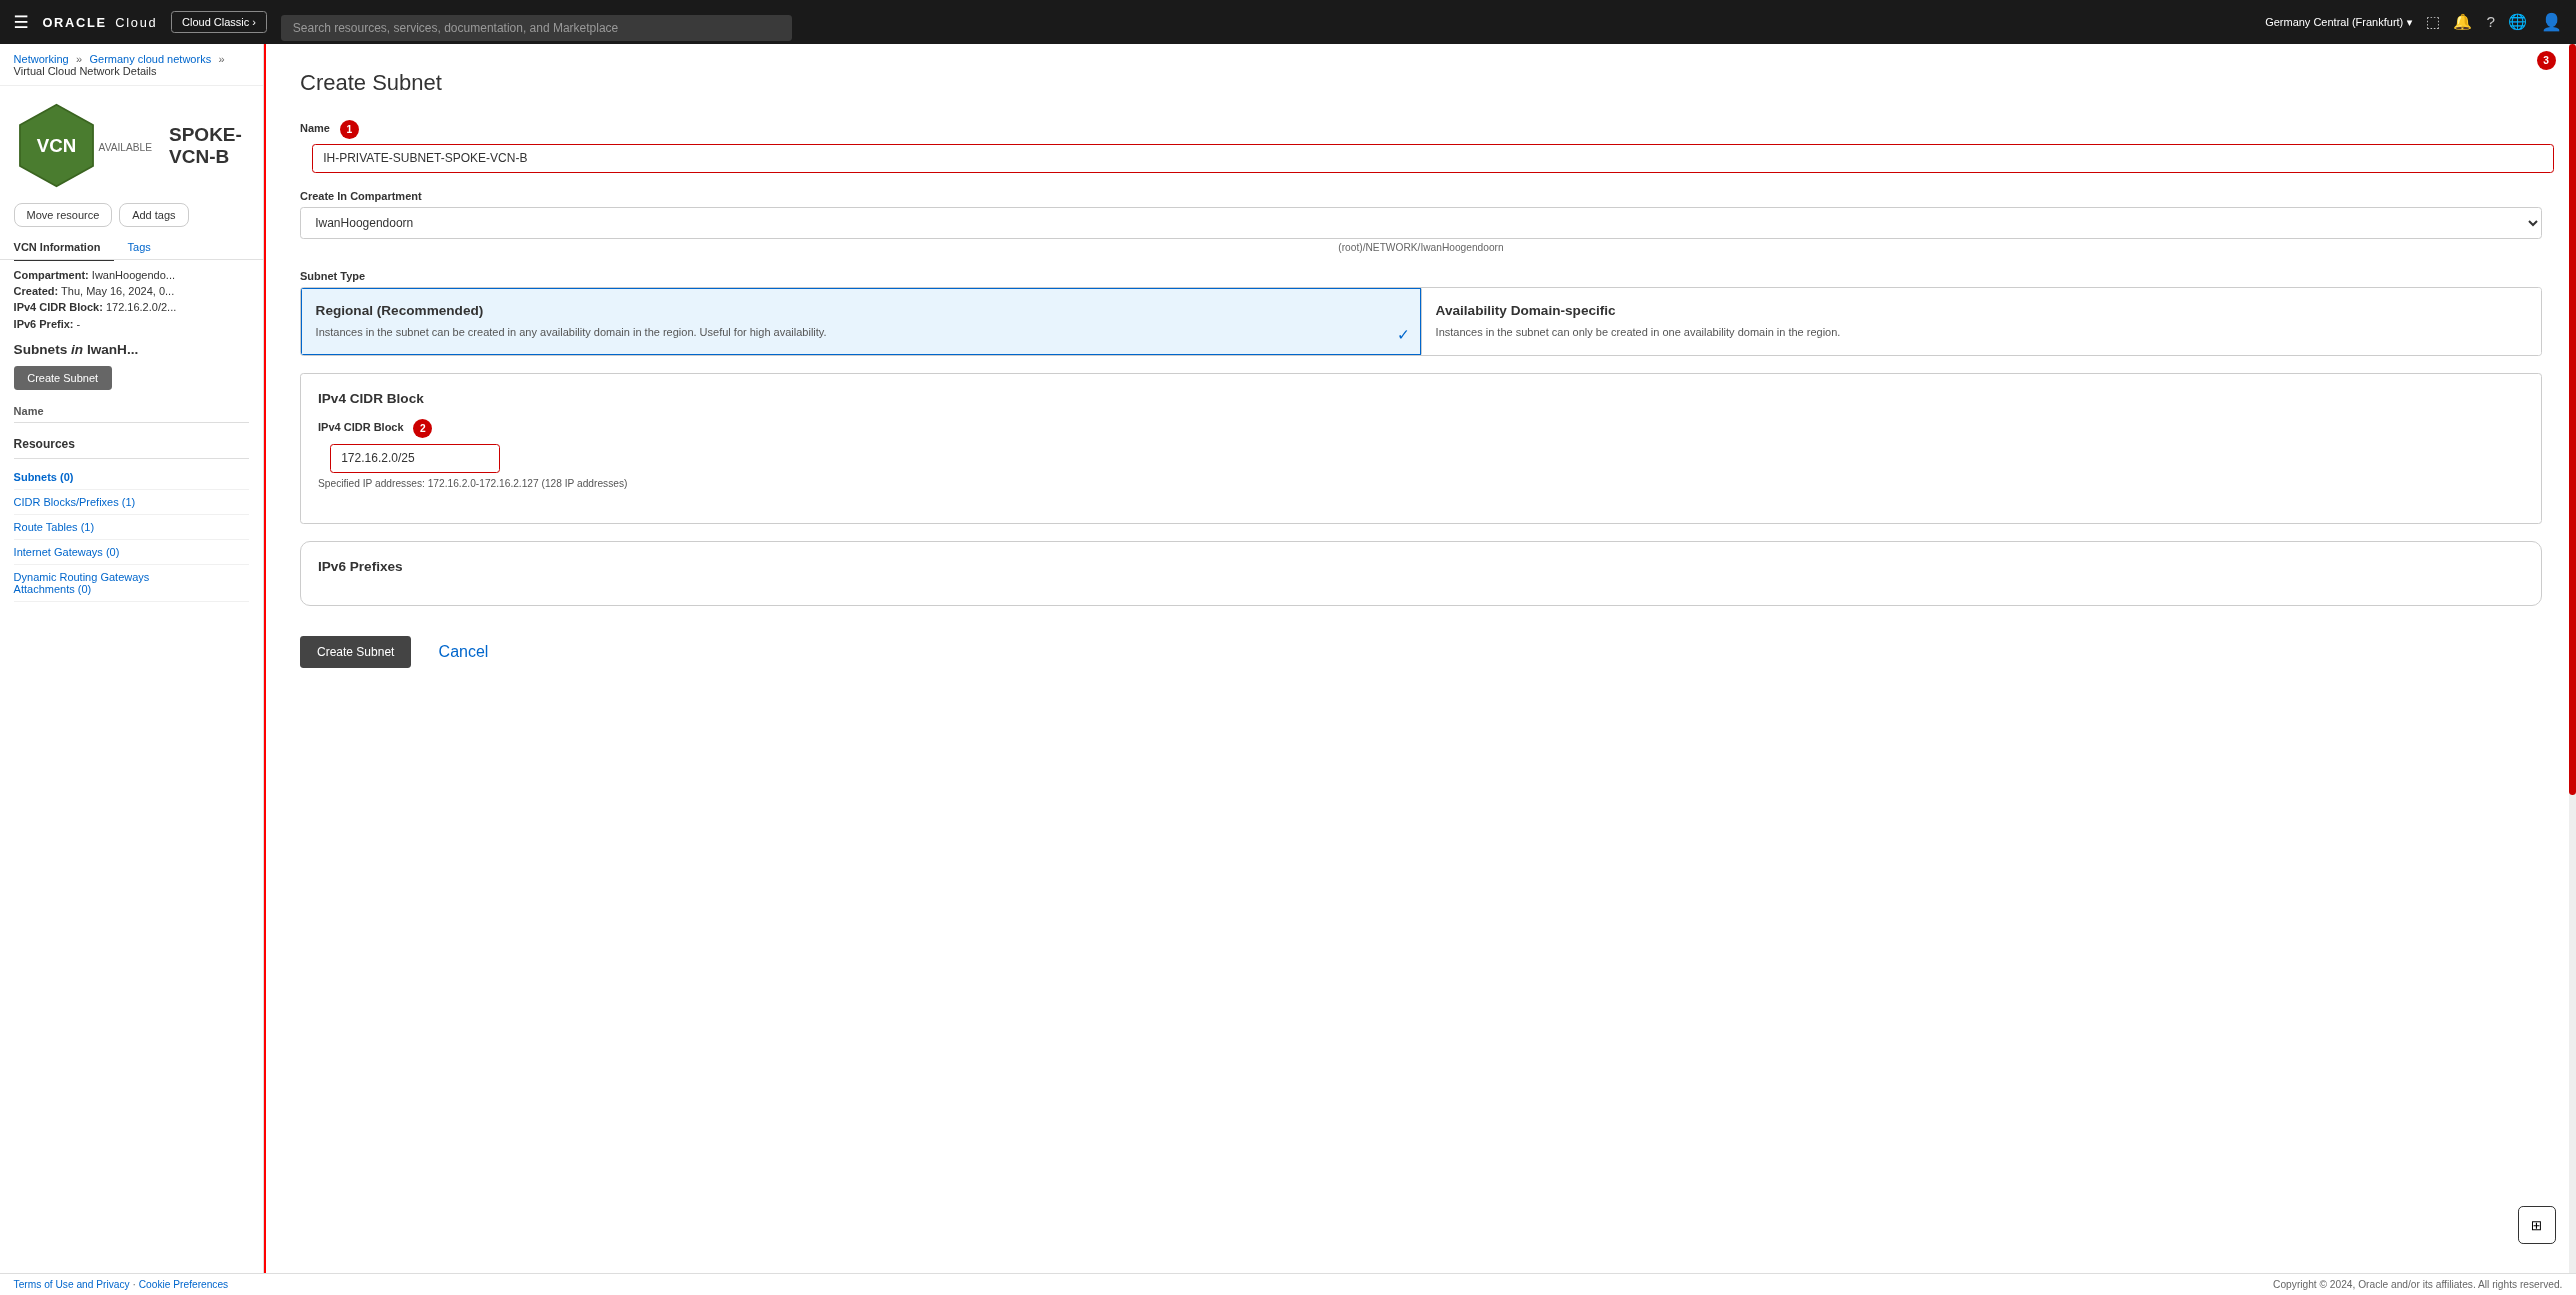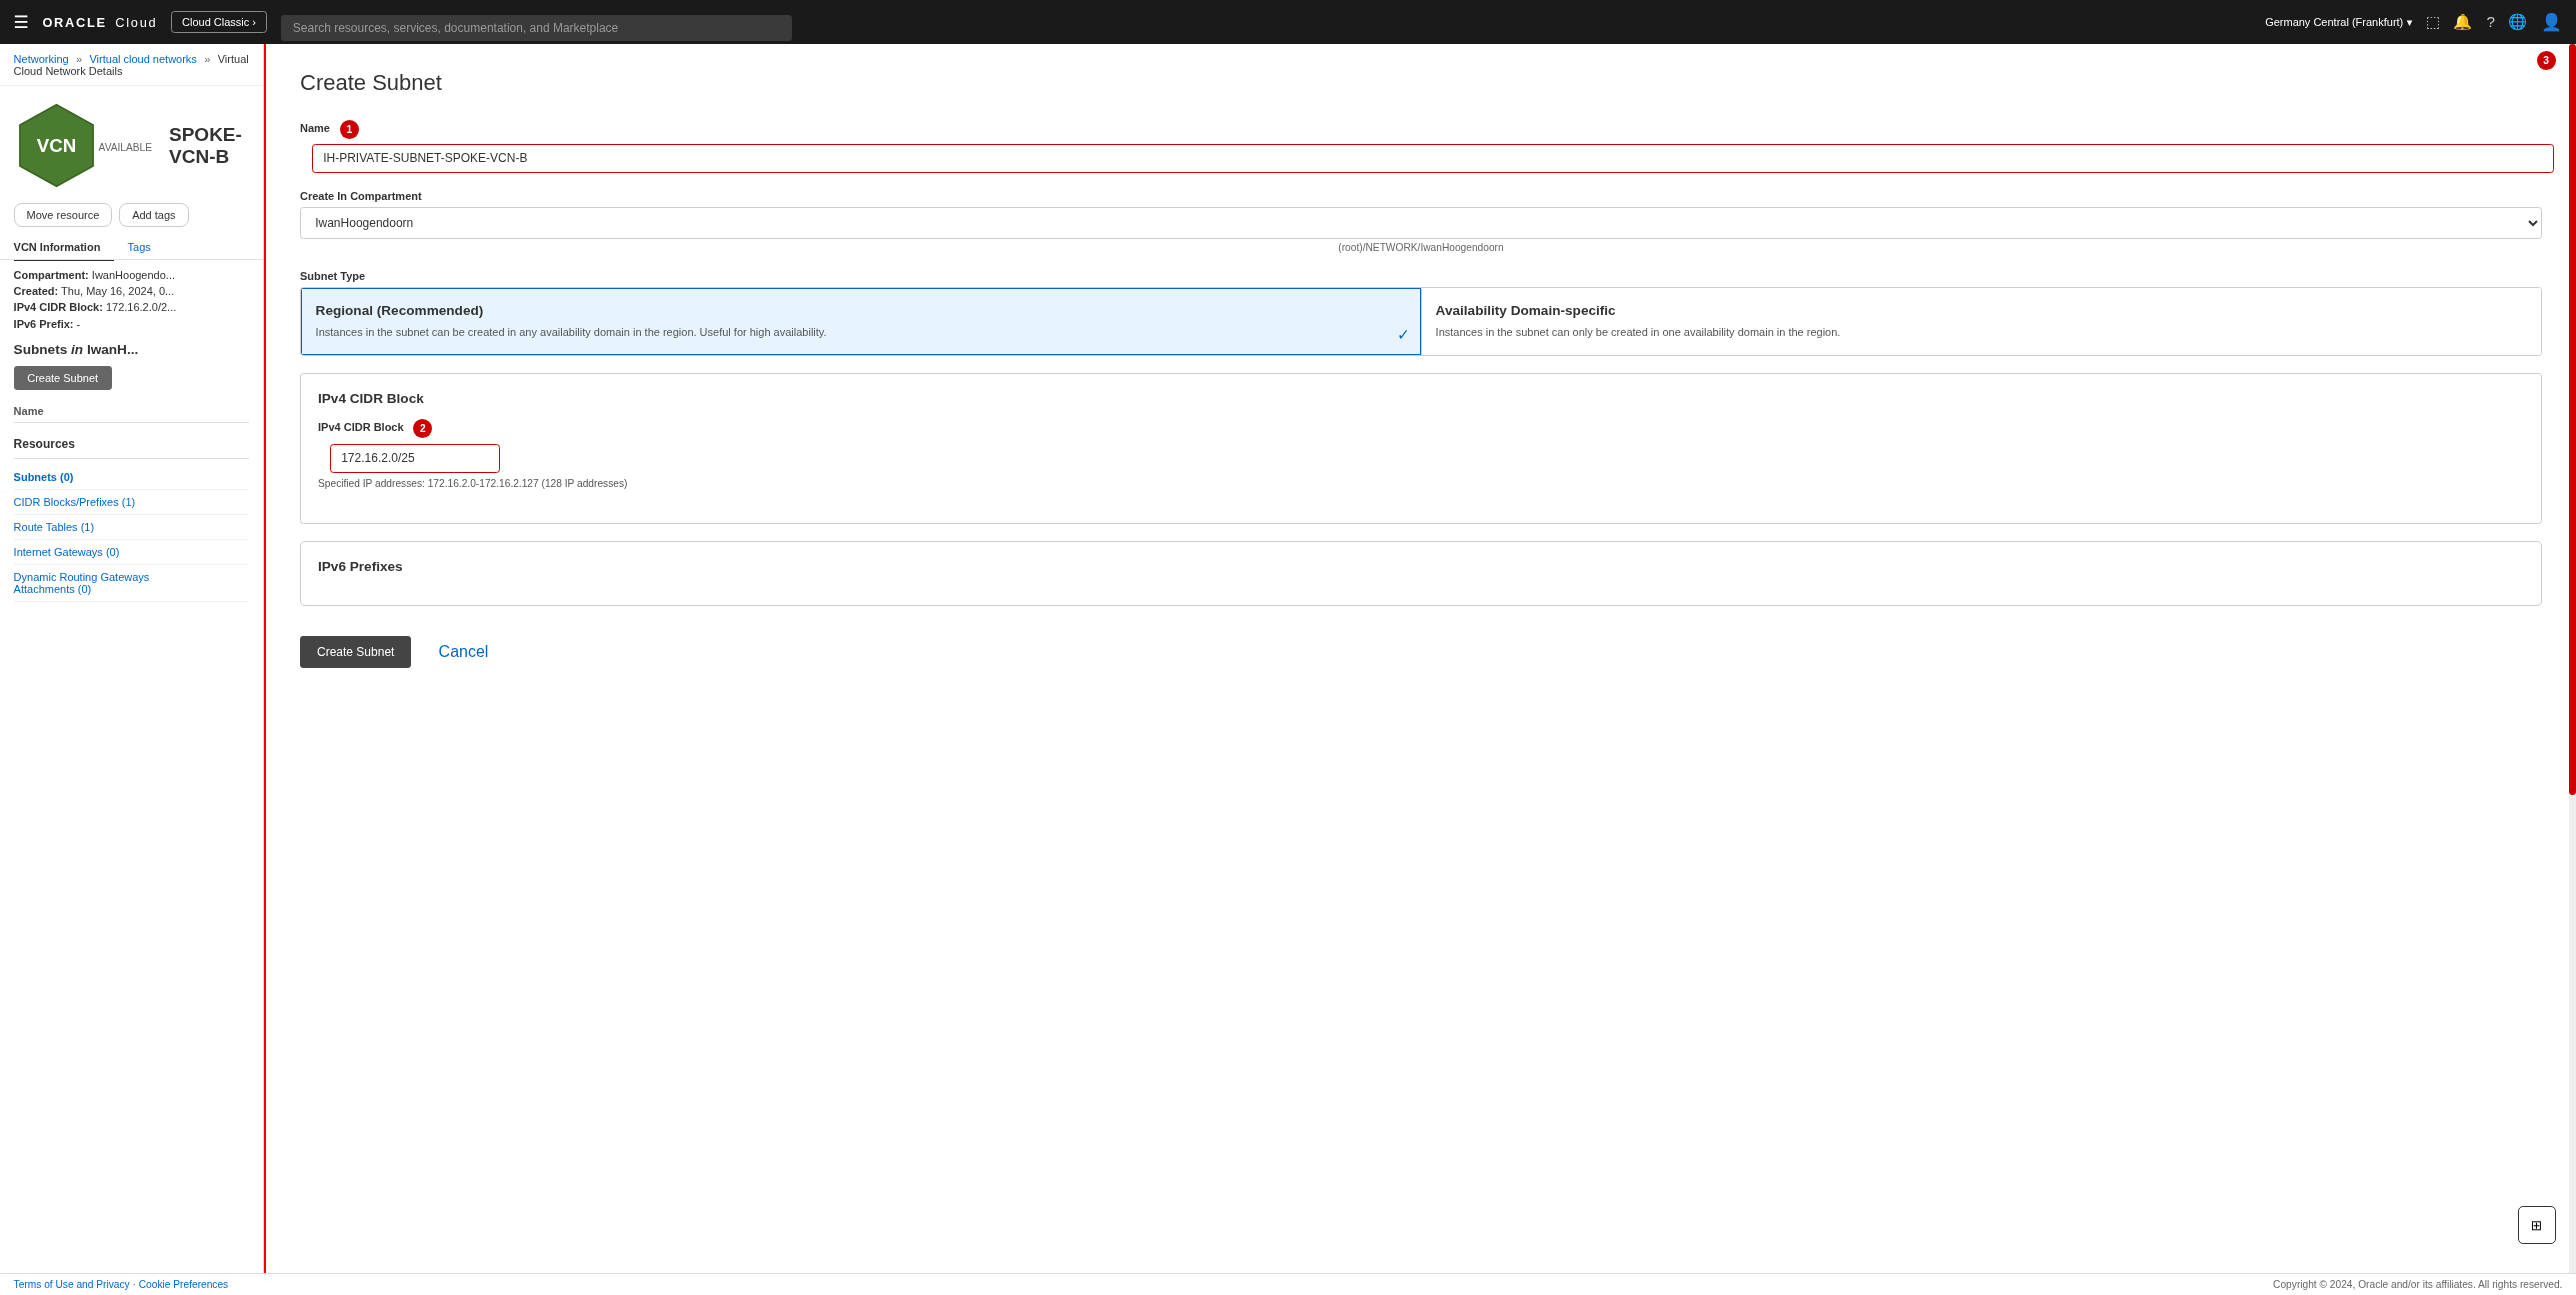--- a/index.html
+++ b/index.html
@@ -270,21 +270,21 @@
       border-radius: 3.4px;
       padding: 17px;
       margin-bottom: 17px;
     }
     .section-title { font-size: 13.6px; font-weight: 600; color: #333; margin-bottom: 13.6px; }
     .ip-range-note { font-size: 10.2px; color: #555; margin-top: 5.1px; }
 
     
     .ipv6-section {
       border: 0.9px solid #ccc;
-      border-radius: 5px;
+      border-radius: 10px;
       padding: 17px;
       margin-bottom: 17px;
     }
 
     
     .form-actions {
       display: flex;
       gap: 10.2px;
       padding: 13.6px 0;
       background: #fff;
@@ -400,21 +400,21 @@
   </div>
 </nav>
 
 <div class="main-container">
 
   <div class="left-panel">
 
     <div class="breadcrumb">
       <a>Networking</a>
       <span class="breadcrumb-sep">»</span>
-      <a>Virtual cloud networks</a>
+      <a>Germany cloud networks</a>
       <span class="breadcrumb-sep">»</span>
       <span>Virtual Cloud Network Details</span>
     </div>
 
     <div class="vcn-header">
       <div style="display:flex;flex-direction:row;align-items:center;">
         <svg class="vcn-hex-shape" viewBox="0 0 100 100" style="font-size:14px">
           <polygon points="50,2 93,26 93,74 50,98 7,74 7,26" fill="#4a7c2f" stroke="#3a6420" stroke-width="2"></polygon>
           <text x="50" y="58" text-anchor="middle" fill="#fff" font-size="22" font-weight="700">VCN</text>
         </svg>

